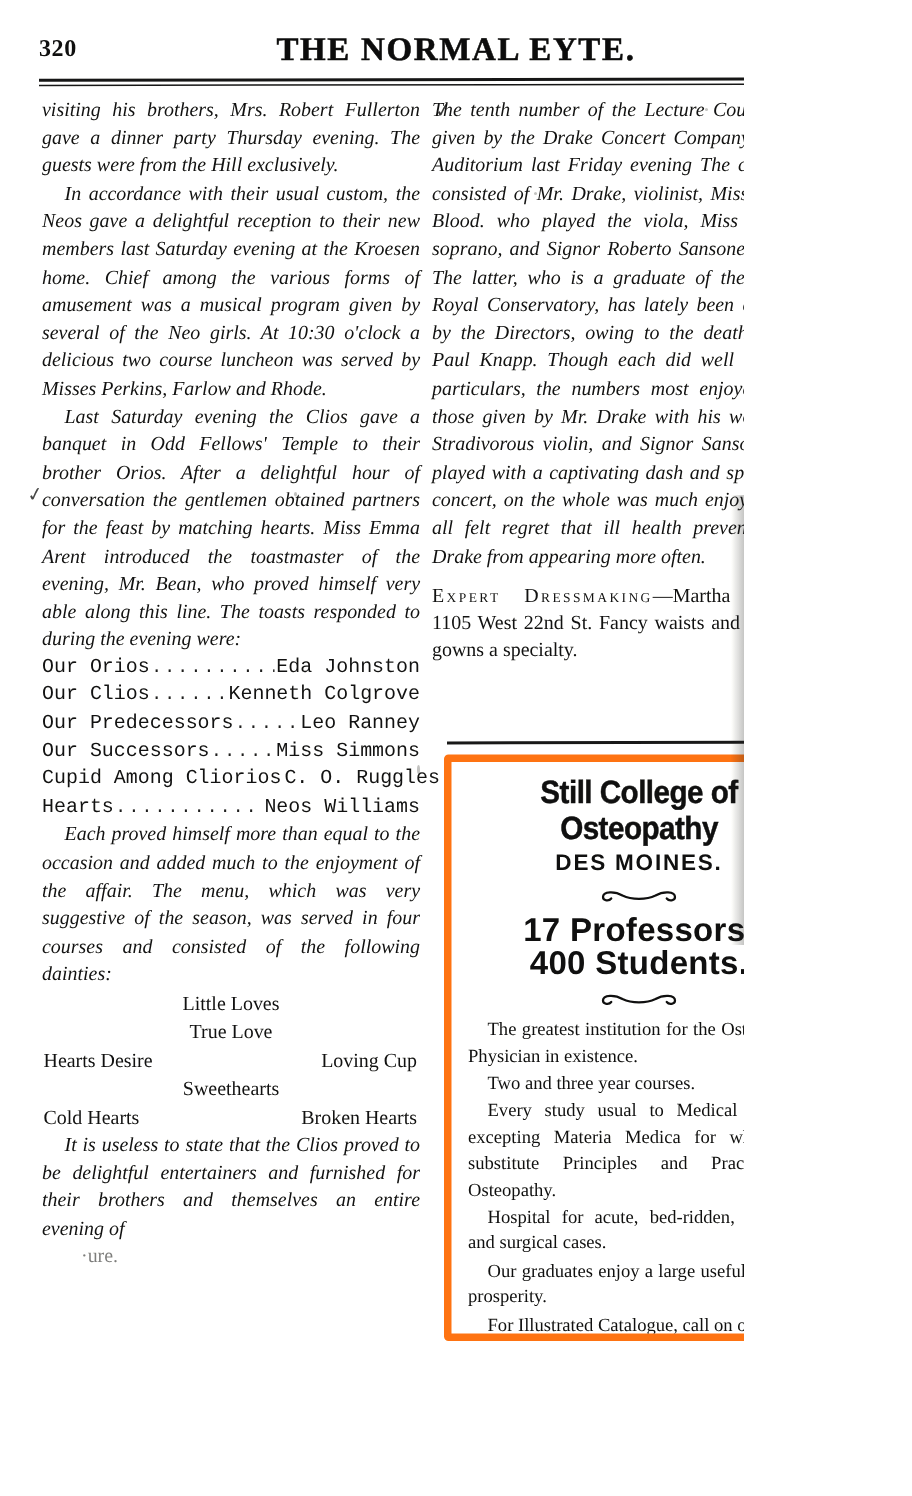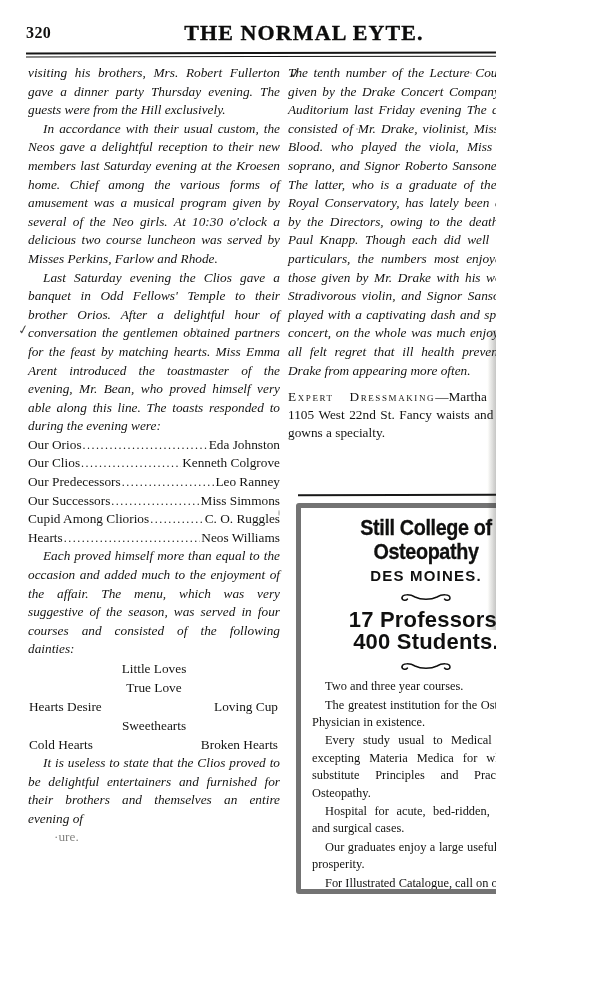--- a/index.html
+++ b/index.html
@@ -106,20 +106,21 @@
   }
 
   
   .toast-list { margin: 0; padding: 0; list-style: none; }
   .toast-row {
     display: flex;
     align-items: baseline;
     width: 100%;
     white-space: nowrap;
     line-height: 18.6px;
+    font-family: Liberation Mono, monospace;
   }
   .toast-topic { flex: 0 0 auto; }
   .toast-dots {
     flex: 1 1 auto;
     overflow: hidden;
     margin: 0 1px;
     letter-spacing: 1.5px;
     color: #222;
     font-size: 12px;
   }
@@ -162,21 +163,21 @@
   }
 
   
   .ad-box {
     position: absolute;
     left: 296px;
     top: 503px;
     width: 260px;
     height: 391px;
     box-sizing: border-box;
-    border: 5px solid #737373;
+    border: 5px solid #f97316;
     border-radius: 3px;
     background: #fdfdfb;
     padding: 8px 11px 10px 11px;
     font-family: "Liberation Sans", sans-serif;
     color: #141414;
     overflow: hidden;
   }
   .ad-title {
     text-align: center;
     font-family: "Liberation Sans", sans-serif;
@@ -346,22 +347,22 @@
     <div class="ad-stat">400 Students.</div>
 
     <div class="ornament">
       <svg width="54" height="11" viewBox="0 0 54 11" aria-hidden="true">
         <path d="M3 6 C3 2, 11 2, 16 5 C22 8, 32 8, 38 5 C43 2, 51 2, 51 6 C51 8.5, 47 9, 45.5 7" fill="none" stroke="#141414" stroke-width="1.5" stroke-linecap="round"></path>
         <path d="M8.5 7 C7 9, 3 8.5, 3 6" fill="none" stroke="#141414" stroke-width="1.5" stroke-linecap="round"></path>
       </svg>
     </div>
 
     <div class="ad-body">
+      <p>The greatest institution for the Osteopathic Physician in existence.</p>
       <p>Two and three year courses.</p>
-      <p>The greatest institution for the Osteopathic Physician in existence.</p>
       <p>Every study usual to Medical Courses excepting Materia Medica for which we substitute Principles and Practice of Osteopathy.</p>
       <p>Hospital for acute, bed-ridden, obstetric and surgical cases.</p>
       <p>Our graduates enjoy a large usefulness and prosperity.</p>
       <p>For Illustrated Catalogue, call on or</p>
       <div class="ad-signature">
         <span class="who">address:</span>
         <span>A. B. SHAW, Sec'y.</span>
       </div>
     </div>
 

